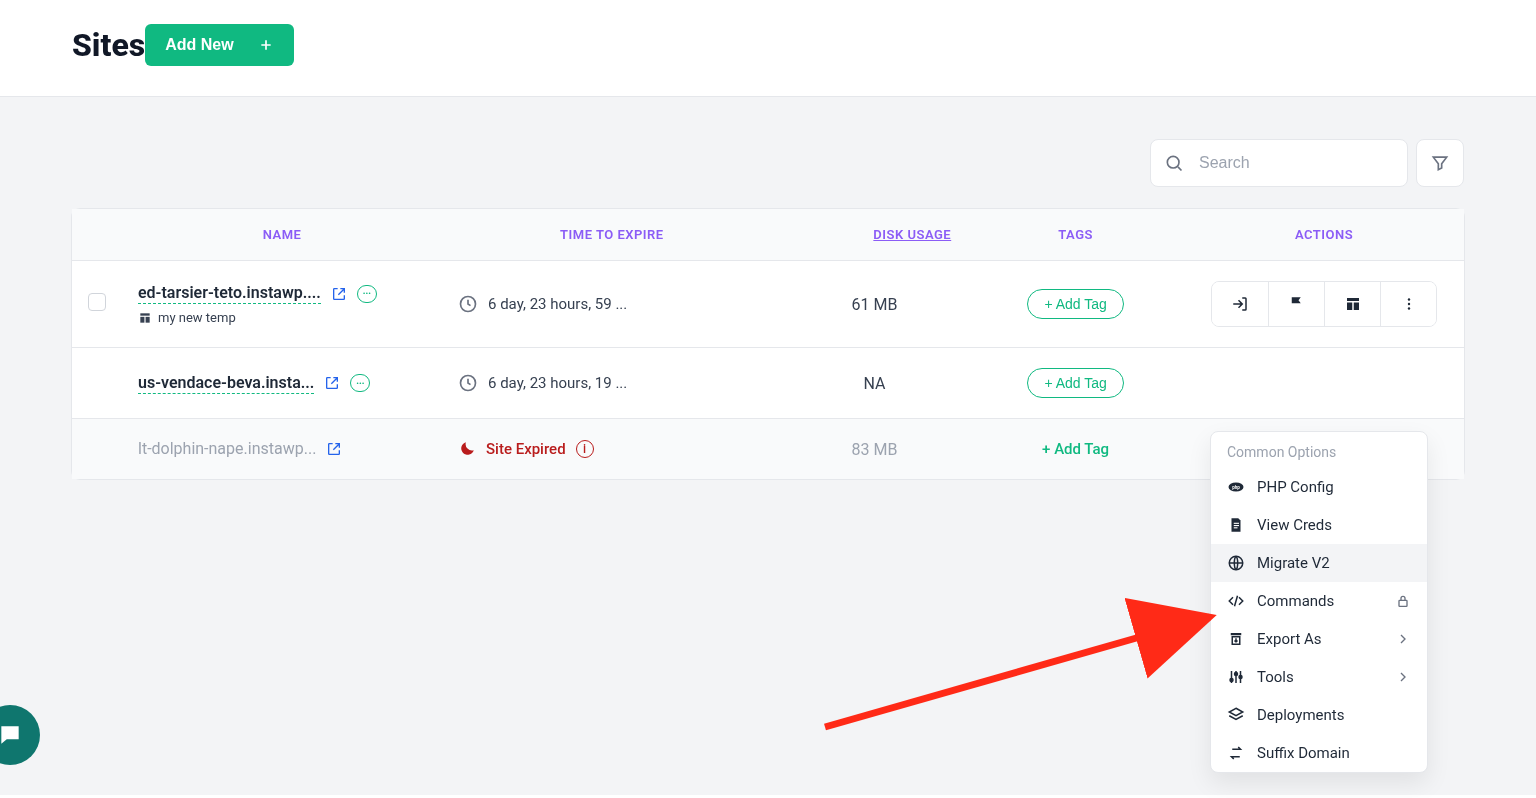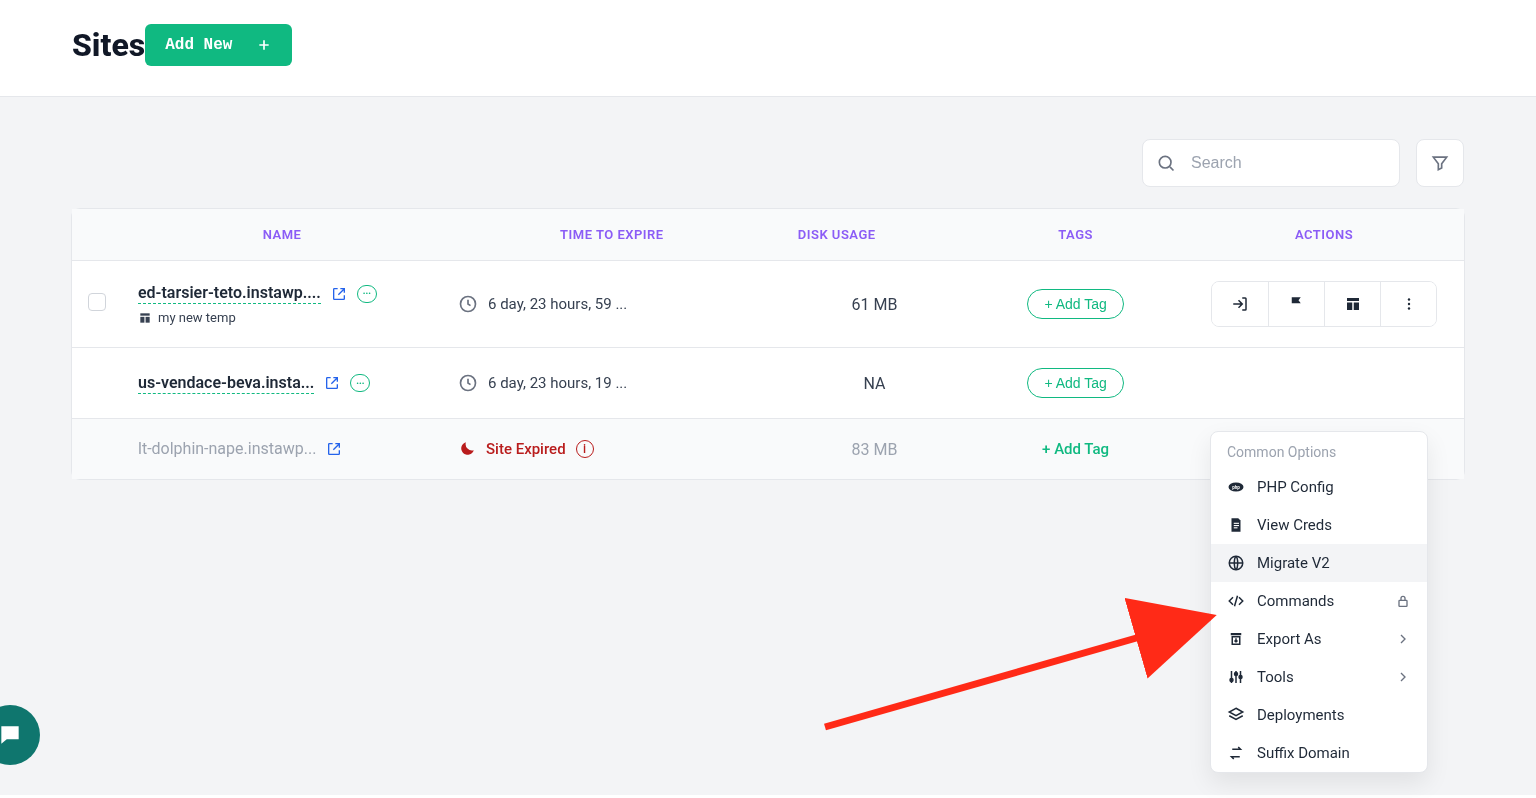--- a/index.html
+++ b/index.html
@@ -32,34 +32,33 @@
     color: #fff;
     border: none;
     border-radius: 6px;
     padding: 12px 20px;
     font-size: 16px;
     font-weight: 600;
     display: flex;
     align-items: center;
     gap: 24px;
     cursor: pointer;
-    font-family: Liberation Mono, monospace;
   }
   .btn-add svg { width: 16px; height: 16px; stroke: #fff; stroke-width: 2.5; }
   
   .content {
     background: #f3f4f6;
     min-height: calc(798px - 100px);
     padding: 42px 72px 0 72px;
     position: relative;
   }
   .toolbar-row {
     display: flex;
     justify-content: flex-end;
-    gap: 16px;
+    gap: 8px;
     margin-bottom: 22px;
   }
   .search-wrap {
     position: relative;
     width: 258px;
   }
   .search-wrap input {
     width: 100%;
     height: 48px;
     border: 1px solid #e5e7eb;
@@ -99,21 +98,21 @@
     font-weight: 600;
     font-size: 13px;
     letter-spacing: 0.5px;
     text-transform: uppercase;
     padding: 18px 16px;
     text-align: left;
   }
   .table thead th:nth-child(1){ width:40px; }
   .table thead th:nth-child(2){ text-align:center; width: 320px;}
   .table thead th:nth-child(3){ text-align:center; }
-  .table thead th:nth-child(4){ text-align:left; }
+  .table thead th:nth-child(4){ text-align:right;text-decoration:underline; }
   .table thead th:nth-child(5){ text-align:center; }
   .table thead th:nth-child(6){ text-align:center; width:280px; }
   .table tbody tr { border-top: 1px solid #e5e7eb; }
   .table tbody td { padding: 20px 16px; vertical-align: middle; }
   .table tbody td.centered { text-align:center; }
   .chk {
     width: 18px; height: 18px; border: 1.5px solid #d1d5db; border-radius: 4px;
     display:inline-block; background:#fff;
   }
   .site-name {

